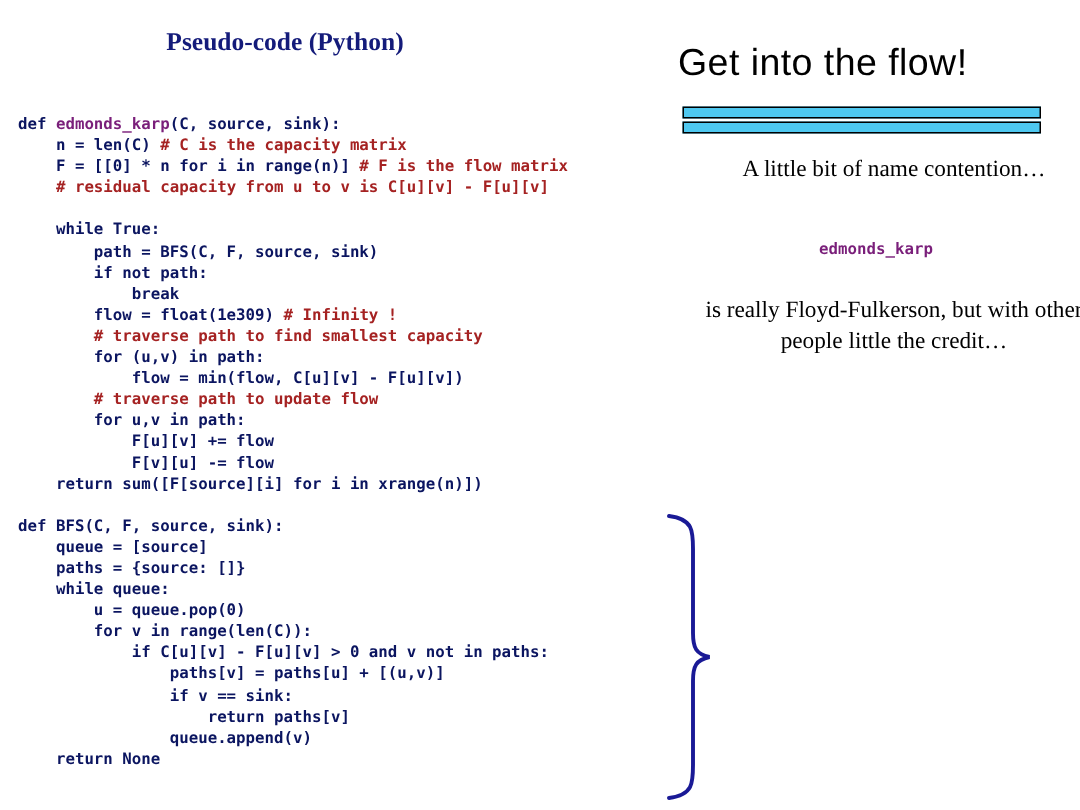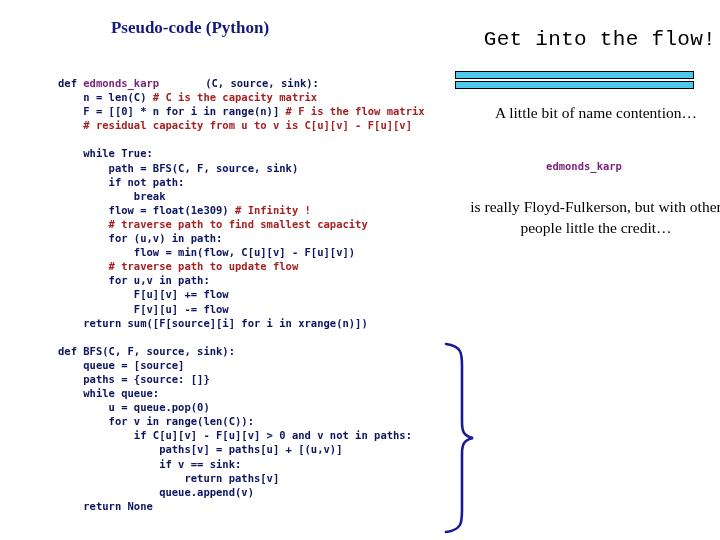--- a/index.html
+++ b/index.html
@@ -42,31 +42,31 @@
     font-family: "DejaVu Sans Mono", monospace;
     font-size: 10.5px;
     line-height: 14.1px;
     font-weight: bold;
     color: #0b1560;
     white-space: pre;
   }
   .code-line { white-space: pre; height: 14.1px; }
   .cm   { color: #a52222; }  
   .fn   { color: #7a1f7a; }  
-  .kw   { color: #0b1560; margin-left: 46px; }
+  .kw   { color: #0b1560; }
 
   
   .right-title {
     position: absolute;
     left: 452px;
     top: 28px;
     width: 264px;
-    text-align: right;
-    font-family: Liberation Mono, monospace;
-    font-size: 21px;
+    text-align: left;
+    font-family: Liberation Sans, sans-serif;
+    font-size: 25px;
     color: #000000;
     letter-spacing: 0.3px;
   }
 
   .bar {
     position: absolute;
     left: 455px;
     width: 237px;
     height: 6px;
     background: #4ec8f0;

